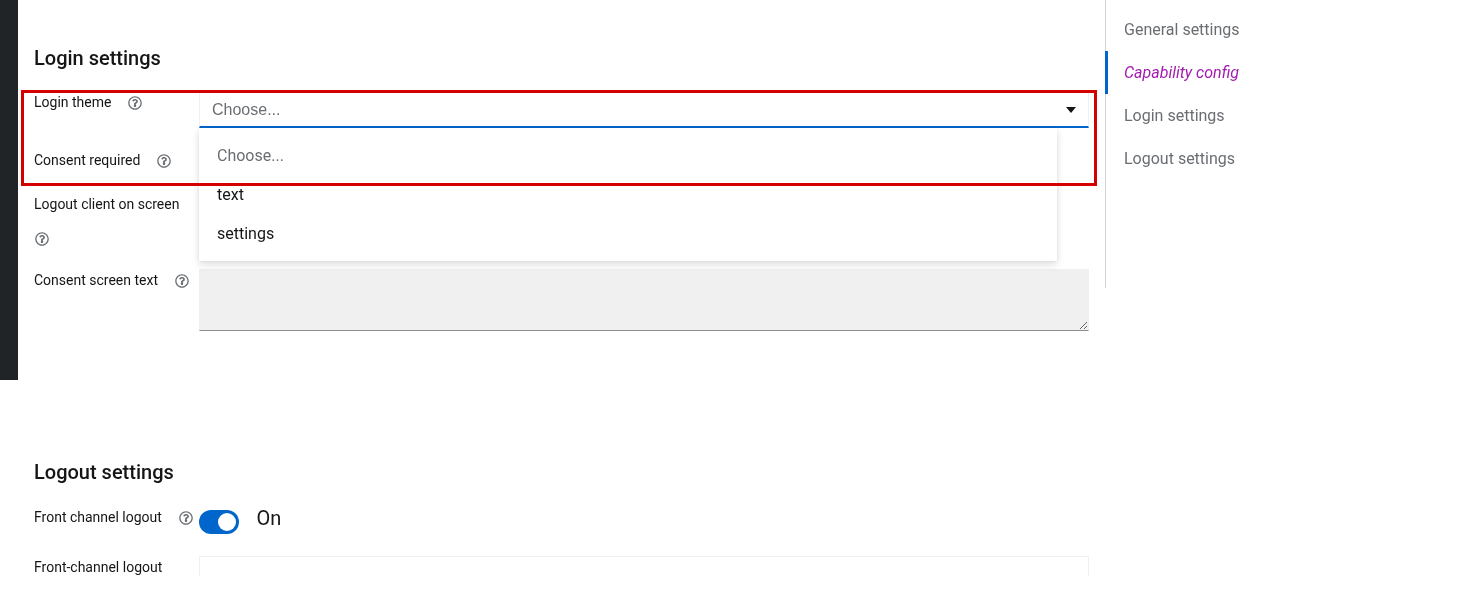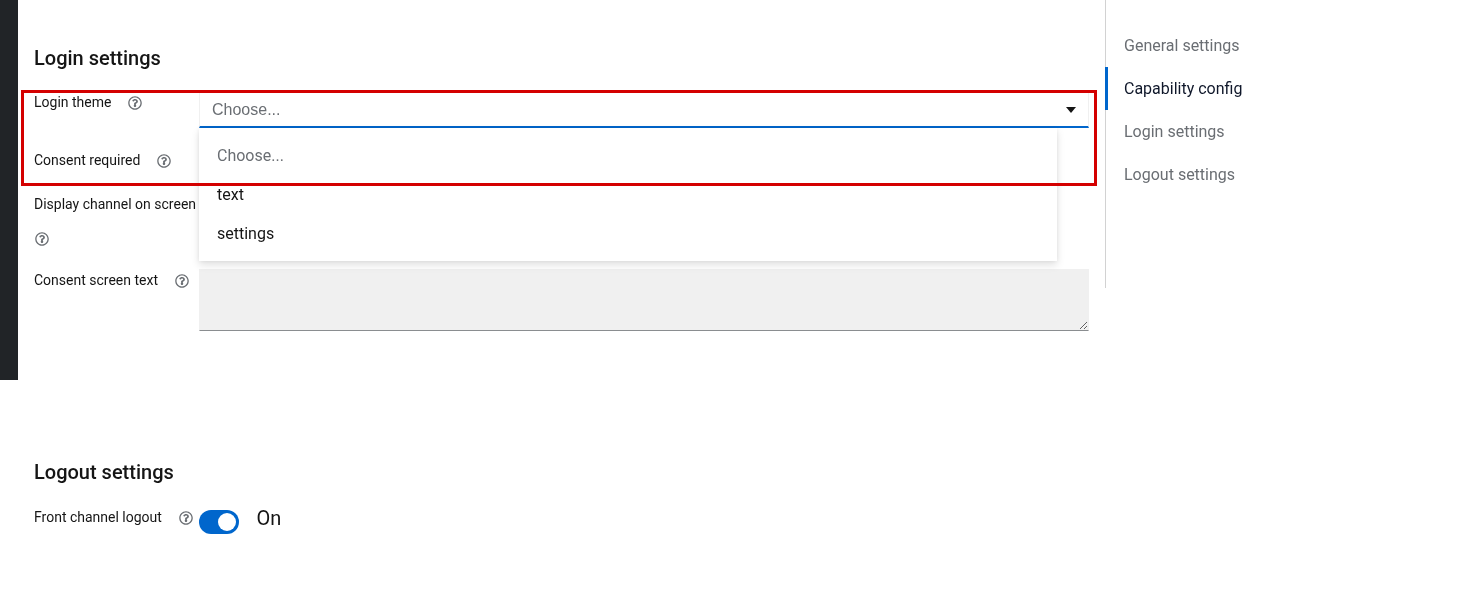--- a/index.html
+++ b/index.html
@@ -22,36 +22,37 @@
     .main {
       flex: 1;
       padding: 0 16px 0 16px;
       position: relative;
       min-width: 0;
     }
     .sidebar {
       width: 370px;
       flex-shrink: 0;
       border-left: 1px solid #d2d2d2;
-      padding-top: 24px;
+      padding-top: 8px;
       height: 288px;
     }
     .sidebar-item {
       display: block;
       padding: 12px 0 12px 16px;
       color: #6a6e73;
       font-size: 16px;
       cursor: pointer;
       border-left: 3px solid transparent;
       margin-left: -1px;
     }
     .sidebar-item.active {
-      color: #0f172a;
+      color: #a21caf;
       border-left: 3px solid #06c;
       font-weight: 400;
+      font-style: italic;
     }
     .section-title {
       font-size: 20px;
       font-weight: 500;
       color: #151515;
       margin: 24px 0 22px 0;
     }
     .form-row {
       display: flex;
       align-items: flex-start;
@@ -214,21 +215,21 @@
       <span class="help-icon">
         <svg viewBox="0 0 512 512" fill="currentColor">
             <path d="M256 8C119 8 8 119 8 256s111 248 248 248 248-111 248-248S393 8 256 8zm0 448c-110 0-200-90-200-200S146 56 256 56s200 90 200 200-90 200-200 200zm107-255c0 67-72 68-72 92v6c0 7-5 12-12 12h-46c-7 0-12-5-12-12v-8c0-36 27-50 48-62 18-10 29-17 29-30 0-18-23-30-41-30-24 0-35 11-50 30-4 5-12 6-17 2l-28-21c-5-4-6-12-2-17 24-35 55-55 103-55 50 0 100 39 100 93zm-61 159c0 25-20 46-46 46s-46-21-46-46 20-46 46-46 46 21 46 46z"></path>
           </svg>
       </span>
     </div>
   </div>
 
   <div class="form-row display-client-row">
     <div class="form-label label-multi">
-      <span>Display channel on screen</span>
+      <span>Logout client on screen</span>
       <span class="help-icon">
         <svg viewBox="0 0 512 512" fill="currentColor">
             <path d="M256 8C119 8 8 119 8 256s111 248 248 248 248-111 248-248S393 8 256 8zm0 448c-110 0-200-90-200-200S146 56 256 56s200 90 200 200-90 200-200 200zm107-255c0 67-72 68-72 92v6c0 7-5 12-12 12h-46c-7 0-12-5-12-12v-8c0-36 27-50 48-62 18-10 29-17 29-30 0-18-23-30-41-30-24 0-35 11-50 30-4 5-12 6-17 2l-28-21c-5-4-6-12-2-17 24-35 55-55 103-55 50 0 100 39 100 93zm-61 159c0 25-20 46-46 46s-46-21-46-46 20-46 46-46 46 21 46 46z"></path>
           </svg>
       </span>
     </div>
   </div>
 
   <div class="form-row consent-text-row">
     <div class="form-label label-multi" style="align-self:flex-start;">
@@ -259,20 +260,28 @@
     </div>
     <div class="form-control-wrap">
       <span class="switch">
         <span class="switch-track"></span>
         <span class="switch-thumb"></span>
       </span>
       <span class="switch-label">On</span>
     </div>
   </div>
 
+  <div class="form-row fcl-url-row cut-bottom" style="height:20px;">
+    <div class="form-label label-multi">
+      <span>Front-channel logout</span>
+    </div>
+    <div class="form-control-wrap">
+      <div class="input-below"></div>
+    </div>
+  </div>
 
 </div>
 
 <div class="sidebar">
   <a class="sidebar-item">General settings</a>
   <a class="sidebar-item active">Capability config</a>
   <a class="sidebar-item">Login settings</a>
   <a class="sidebar-item">Logout settings</a>
 </div>
 

